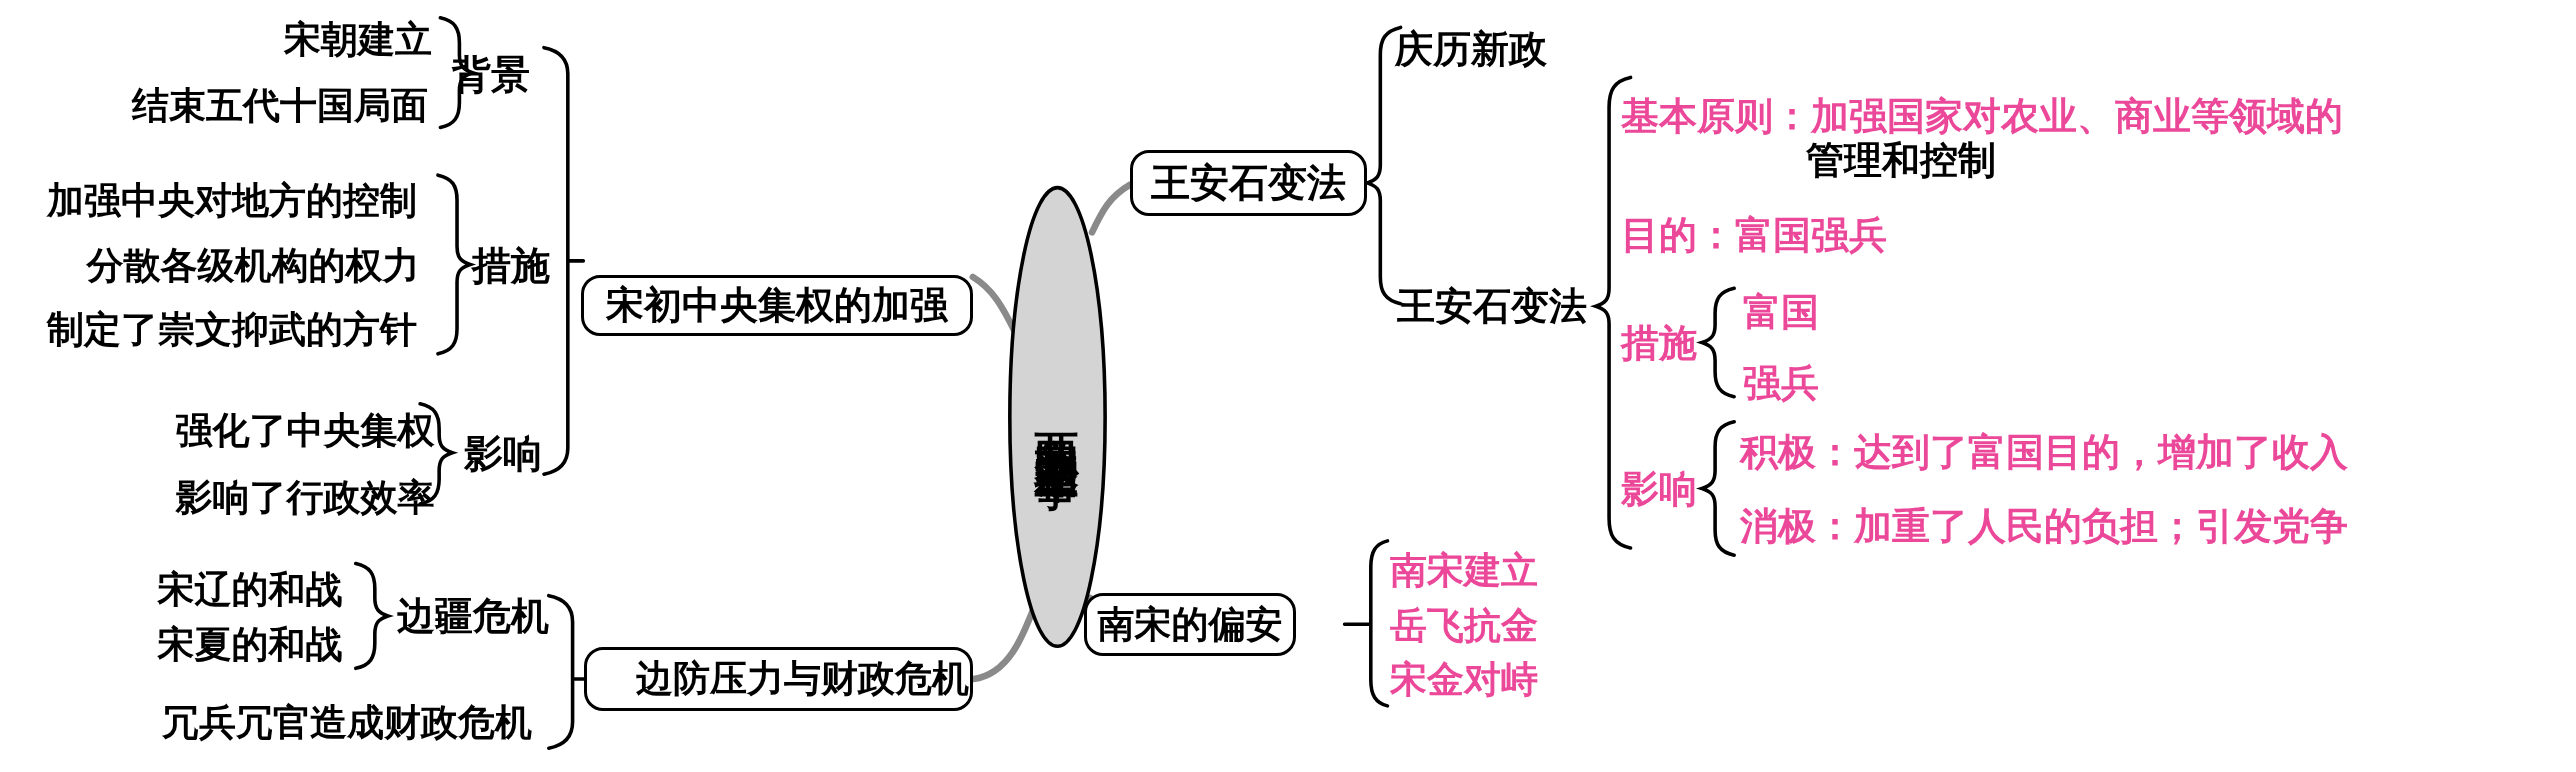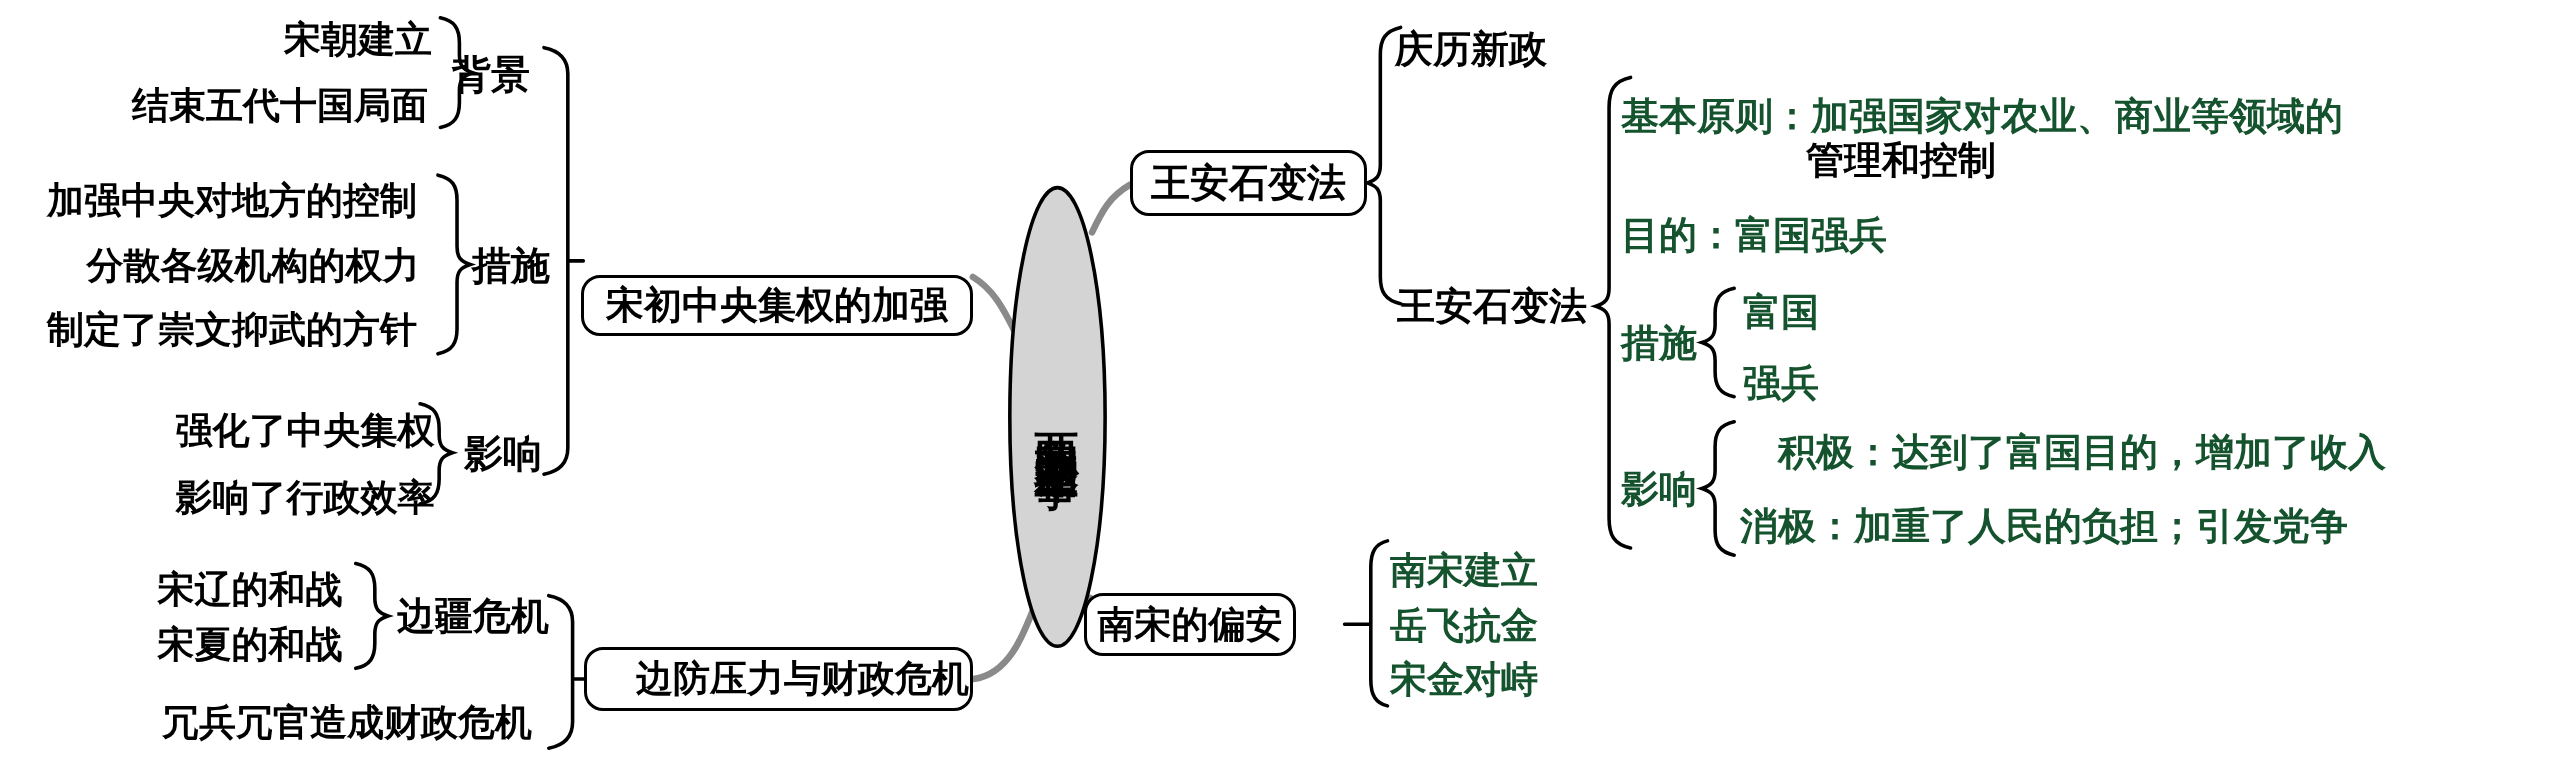--- a/index.html
+++ b/index.html
@@ -18,21 +18,21 @@
     font-weight:bold;
     color:#000;
     font-size:37px;
     line-height:1;
   }
   .tl{ 
     position:absolute;
     transform:translate(0,-50%);
     white-space:nowrap;
     font-weight:bold;
-    color:#14532d;
+    color:#ec4899;
     font-size:38px;
     line-height:1;
   }
   .lbl{font-size:39px;}
   .box{
     position:absolute;
     box-sizing:border-box;
     border:3.6px solid #000;
     border-radius:19px;
     background:#ffffff;
@@ -121,21 +121,21 @@
 
   <div class="tl" style="left:1621px;top:116px;">基本原则：加强国家对农业、商业等领域的</div>
   <div class="t" style="left:1901px;top:160px;font-size:38px;">管理和控制</div>
   <div class="tl" style="left:1621px;top:235px;">目的：富国强兵</div>
 
   <div class="tl" style="left:1621px;top:343px;">措施</div>
   <div class="tl" style="left:1743px;top:312px;">富国</div>
   <div class="tl" style="left:1743px;top:383px;">强兵</div>
 
   <div class="tl" style="left:1621px;top:489px;">影响</div>
-  <div class="tl" style="left:1740px;top:452px;margin-left:38px;">积极：达到了富国目的，增加了收入</div>
+  <div class="tl" style="left:1740px;top:452px;">积极：达到了富国目的，增加了收入</div>
   <div class="tl" style="left:1740px;top:526px;">消极：加重了人民的负担；引发党争</div>
 
   <div class="box" style="left:584px;top:647px;width:389px;height:64px;font-size:37px;padding-left:48px;">边防压力与财政危机</div>
 
   <div class="t" style="left:250px;top:589px;">宋辽的和战</div>
   <div class="t" style="left:250px;top:644px;">宋夏的和战</div>
   <div class="t lbl" style="left:473px;top:616px;font-size:38px;">边疆危机</div>
   <div class="t" style="left:347px;top:722px;">冗兵冗官造成财政危机</div>
 
   <div class="box" style="left:1084px;top:593px;width:212px;height:63px;font-size:37px;">南宋的偏安</div>

